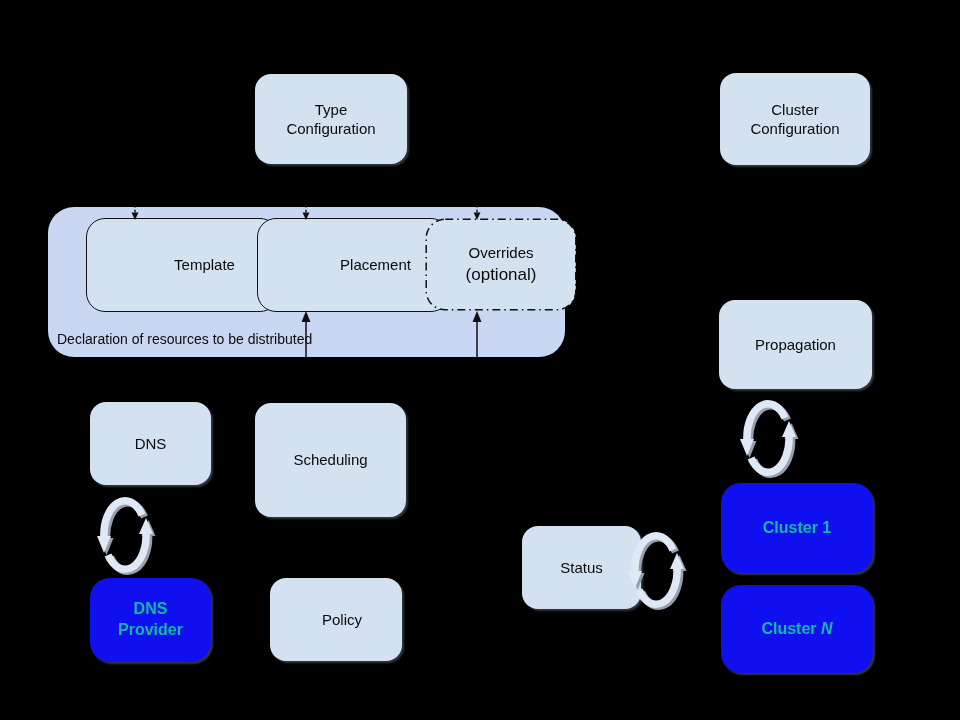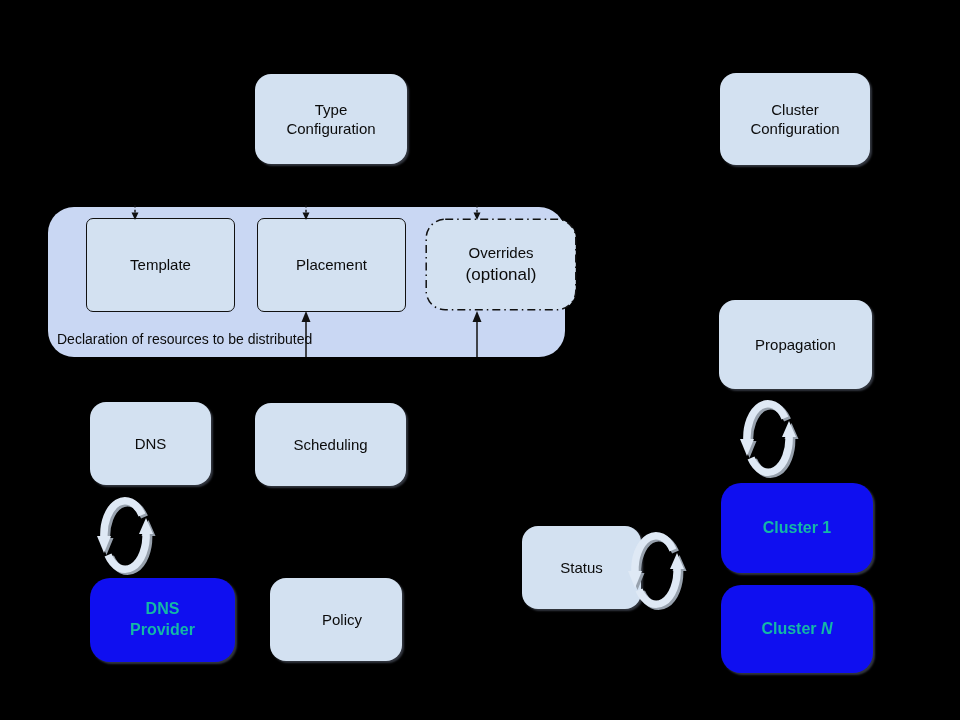--- a/index.html
+++ b/index.html
@@ -7,21 +7,21 @@
     position:relative;width:960px;height:720px;background:#000;overflow:hidden;
     font-family:"Liberation Sans", sans-serif;
   }
   .node{
     position:absolute;display:flex;align-items:center;justify-content:center;
     text-align:center;background:#d3e1f1;color:#0b0b0b;border-radius:16px;
     font-size:15px;line-height:1.3;
     box-shadow:2px 2px 2px rgba(110,120,140,.45);
     margin-left:24px;
   }
-  .node.inner{border:1.4px solid #111;border-radius:7px;box-shadow:none;}
+  .node.inner{border:1.4px solid #111;border-radius:19px;box-shadow:none;padding-left:44px;}
   .node.blue{background:#0f0ff0;color:#14b8a6;font-weight:bold;font-size:16px;border-radius:20px;}
   .container-box{
     position:absolute;left:48px;top:207px;width:517px;height:150px;
     background:#c9d7f3;border-radius:26px;
   }
   .caption{
     position:absolute;left:57px;top:331px;font-size:14px;color:#0b0b0b;
   }
   .lbl{display:block;}
   .w110{max-width:112px;}
@@ -84,21 +84,21 @@
   </svg>
   <svg class="abs" style="left:471px;top:311px;" width="12" height="46" viewBox="0 0 12 46">
     <polygon points="6,0 1.5,11 10.5,11" fill="#111"></polygon>
     <line x1="6" y1="9" x2="6" y2="46" stroke="#111" stroke-width="1.5"></line>
   </svg>
 
   <div class="node" style="left:66px;top:402px;width:121px;height:83px;">
     <span class="lbl">DNS</span>
   </div>
 
-  <div class="node" style="left:231px;top:403px;width:151px;height:83px;">
+  <div class="node" style="left:231px;top:403px;width:151px;height:114px;">
     <span class="lbl">Scheduling</span>
   </div>
 
   <svg class="abs" style="left:96px;top:493px;" width="60" height="84" viewBox="0 0 60 84">
     <g fill="none" stroke="#97a1ad" stroke-width="7.5" transform="translate(2.5,2)">
       <path d="M46 22 A21 34 0 0 0 8 45"></path>
         <path d="M12 62 A21 34 0 0 0 50 39"></path>
     </g>
     <g transform="translate(2.5,2)" fill="#97a1ad">
       <polygon points="1,43 15,43 8,60"></polygon>
@@ -107,21 +107,21 @@
     <g fill="none" stroke="#dfe9f5" stroke-width="7.5">
       <path d="M46 22 A21 34 0 0 0 8 45"></path>
         <path d="M12 62 A21 34 0 0 0 50 39"></path>
     </g>
     <g fill="#dfe9f5">
       <polygon points="1,43 15,43 8,60"></polygon>
         <polygon points="43,41 57,41 50,25"></polygon>
     </g>
   </svg>
 
-  <div class="node blue" style="left:66px;top:578px;width:145px;height:84px;">
+  <div class="node blue" style="left:66px;top:578px;width:121px;height:84px;">
     <span class="lbl w80">DNS Provider</span>
   </div>
 
   <div class="node" style="left:246px;top:578px;width:120px;height:83px;padding-left:12px;">
     <span class="lbl">Policy</span>
   </div>
 
   <div class="node" style="left:695px;top:300px;width:153px;height:89px;">
     <span class="lbl">Propagation</span>
   </div>

